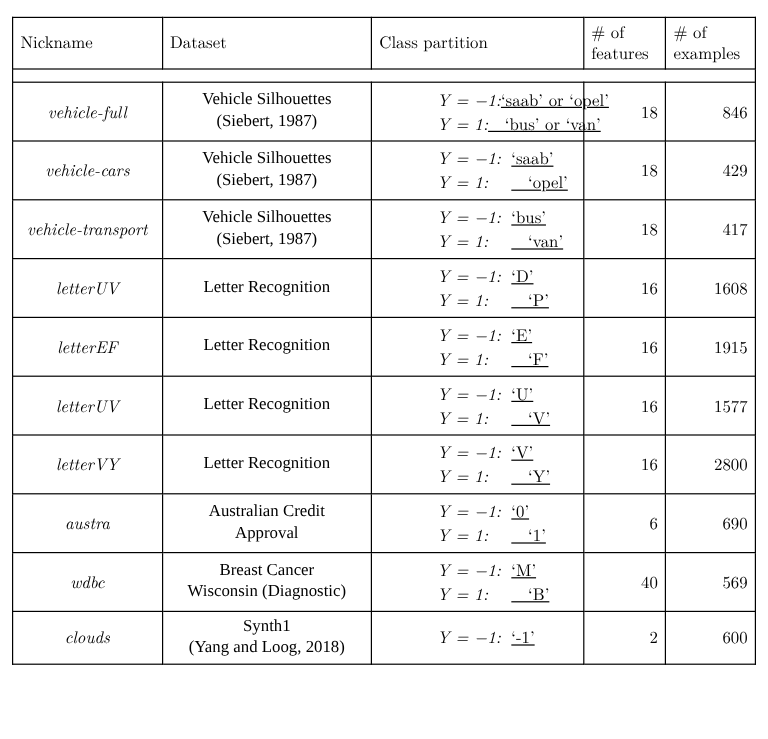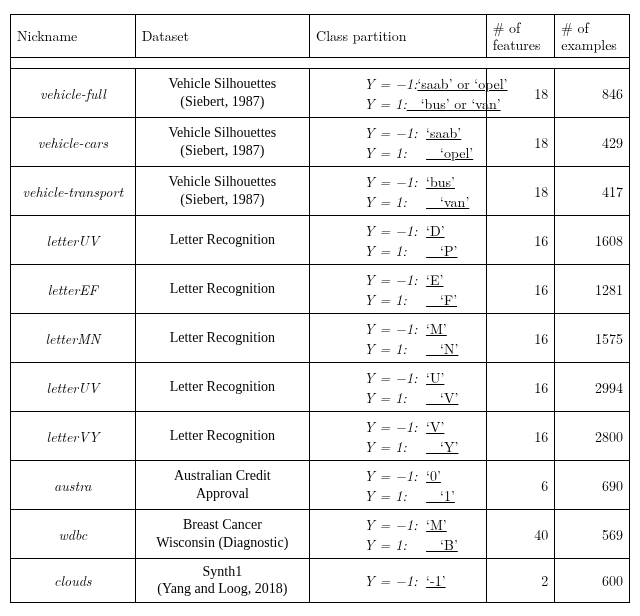--- a/index.html
+++ b/index.html
@@ -181,53 +181,37 @@
             <div class="part-row">
               <span class="part-left">Y = −1:</span>
               <span class="part-right">‘E’</span>
             </div>
             <div class="part-row">
               <span class="part-left">Y = 1:</span>
               <span class="part-right">&nbsp;&nbsp;‘F’</span>
             </div>
           </td>
           <td class="center">16</td>
-          <td class="center">1281</td>
-        </tr>
-        <tr>
-          <td class="nickname">letterMN</td>
-          <td class="dataset">Letter Recognition</td>
-          <td class="partition">
-            <div class="part-row">
-              <span class="part-left">Y = −1:</span>
-              <span class="part-right">‘M’</span>
-            </div>
-            <div class="part-row">
-              <span class="part-left">Y = 1:</span>
-              <span class="part-right">&nbsp;&nbsp;‘N’</span>
-            </div>
-          </td>
-          <td class="center">16</td>
-          <td class="center">1575</td>
+          <td class="center">1915</td>
         </tr>
         <tr>
           <td class="nickname">letterUV</td>
           <td class="dataset">Letter Recognition</td>
           <td class="partition">
             <div class="part-row">
               <span class="part-left">Y = −1:</span>
               <span class="part-right">‘U’</span>
             </div>
             <div class="part-row">
               <span class="part-left">Y = 1:</span>
               <span class="part-right">&nbsp;&nbsp;‘V’</span>
             </div>
           </td>
           <td class="center">16</td>
-          <td class="center">2994</td>
+          <td class="center">1577</td>
         </tr>
         <tr>
           <td class="nickname">letterVY</td>
           <td class="dataset">Letter Recognition</td>
           <td class="partition">
             <div class="part-row">
               <span class="part-left">Y = −1:</span>
               <span class="part-right">‘V’</span>
             </div>
             <div class="part-row">

